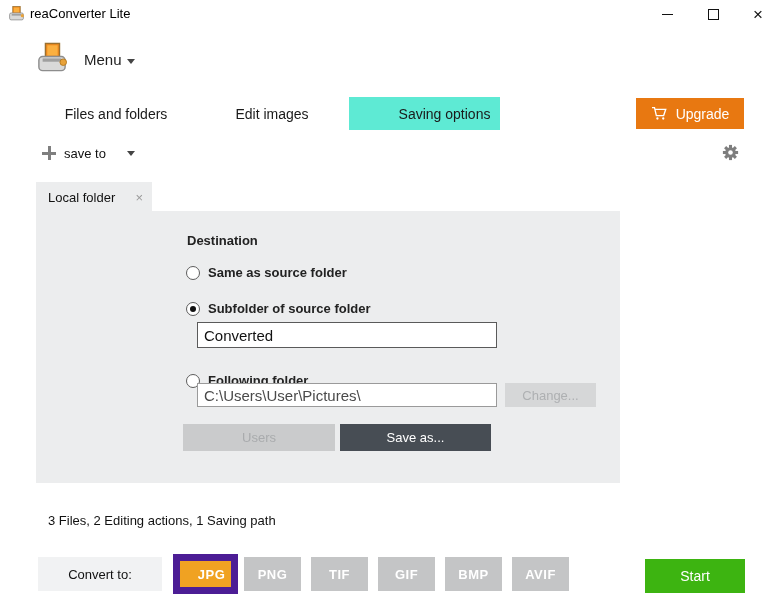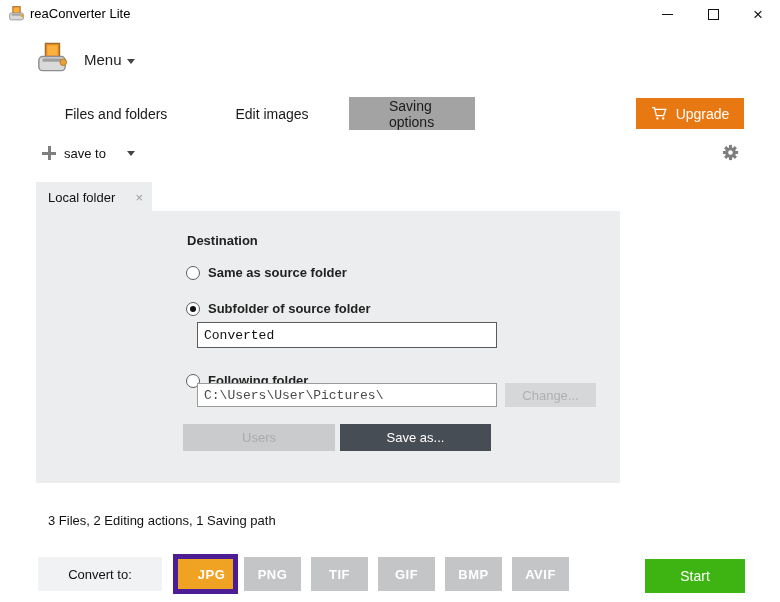--- a/index.html
+++ b/index.html
@@ -28,21 +28,21 @@
   .menu-ico { position:absolute; left:37px; top:3px; width:30px; height:33px; }
   .menu-label { position:absolute; left:84px; top:13px; font-size:15px; color:#222; cursor:pointer; }
   .caret { width:0; height:0; border-left:4px solid transparent; border-right:4px solid transparent; border-top:5px solid #444; display:inline-block; }
   .menu-caret { position:absolute; left:127px; top:21px; }
 
   
   .tabs-row { position:absolute; left:0; top:97px; width:780px; height:33px; }
   .tab { position:absolute; top:0; height:33px; display:flex; align-items:center; justify-content:center; font-size:14px; color:#1a1a1a; cursor:pointer; }
   .tab-files   { left:36px;  width:160px; }
   .tab-edit    { left:212px; width:120px; }
-  .tab-saving  { left:349px; width:126px; background:#a3a3a3;padding-left:40px; }
+  .tab-saving  { left:349px; width:151px; background:#5eead4;padding-left:40px; }
   .upgrade-btn { position:absolute; left:636px; top:1px; width:108px; height:31px; background:#e87811; border:none;
                  color:#fff; font-size:14px; font-family:inherit; display:flex; align-items:center; justify-content:center; gap:8px; cursor:pointer; }
 
   
   .saveto-row { position:absolute; left:0; top:140px; width:780px; height:28px; }
   .plus-ico { position:absolute; left:42px; top:6px; width:14px; height:14px; }
   .plus-ico::before { content:""; position:absolute; left:0; top:6px; width:14px; height:3px; background:#7f7f7f; }
   .plus-ico::after  { content:""; position:absolute; left:6px; top:0; width:3px; height:14px; background:#7f7f7f; }
   .saveto-label { position:absolute; left:64px; top:6px; font-size:13px; color:#111; cursor:pointer; }
   .saveto-caret { position:absolute; left:127px; top:11px; }
@@ -58,41 +58,41 @@
   .dest-label { position:absolute; left:151px; top:22px; font-size:13px; font-weight:600; color:#222; }
 
   .radio-row { position:absolute; left:150px; display:flex; align-items:center; gap:8px; cursor:pointer; }
   .radio-row-1 { top:54px; }
   .radio-row-2 { top:90px; }
   .radio-row-3 { top:162px; }
   .radio-circle { width:14px; height:14px; border-radius:50%; background:#fff; border:1px solid #5d5d5d; position:relative; flex:none; }
   .radio-circle.checked::after { content:""; position:absolute; left:3px; top:3px; width:6px; height:6px; border-radius:50%; background:#111; }
   .radio-label { font-size:13px; font-weight:600; color:#222; }
 
-  .text-input { position:absolute; font-family:Liberation Mono, monospace; font-size:13px; padding:0 6px; background:#fff; }
+  .text-input { position:absolute; font-family:Liberation Sans, sans-serif; font-size:15px; padding:0 6px; background:#fff; }
   .input-subfolder { left:161px; top:111px; width:300px; height:26px; border:1px solid #5a5a5a; color:#111; }
   .input-path      { left:161px; top:172px; width:300px; height:24px; border:1px solid #9a9a9a; color:#4a4a4a; }
 
   .change-btn { position:absolute; left:469px; top:172px; width:91px; height:24px; background:#d6d7d8; border:none;
                 color:#aeb0b2; font-size:13px; font-family:inherit; }
   .save-btn   { position:absolute; left:147px; top:213px; width:152px; height:27px; background:#cacbcc; border:none;
                 color:#a9abad; font-size:13px; font-family:inherit; }
   .saveas-btn { position:absolute; left:304px; top:213px; width:151px; height:27px; background:#474d54; border:none;
                 color:#ffffff; font-size:13px; font-family:inherit; cursor:pointer; }
 
   
   .status-line { position:absolute; left:48px; top:513px; font-size:13px; color:#111; }
 
   
   .bottom-bar { position:absolute; left:0; top:545px; width:780px; height:57px; }
   .convert-label { position:absolute; left:38px; top:12px; width:124px; height:34px; background:#f1f2f3;
                    display:flex; align-items:center; justify-content:center; font-size:13px; color:#111; }
   .fmt-btn { position:absolute; top:12px; width:57px; height:34px; background:#c4c5c6; border:none;
              color:#fff; font-weight:bold; font-size:13px; font-family:inherit; letter-spacing:0.5px; cursor:pointer; }
-  .fmt-btn.active { top:9px; height:40px; background:#f0a222; border:5px solid #4c1d95;padding-left:12px; }
+  .fmt-btn.active { top:9px; height:40px; background:#f0a222; border:7px solid #4c1d95;padding-left:12px; }
   .fmt-jpg  { left:173px; width:65px; }
   .fmt-png  { left:244px; }
   .fmt-tif  { left:311px; }
   .fmt-gif  { left:378px; }
   .fmt-bmp  { left:445px; }
   .fmt-avif { left:512px; }
   .start-btn { position:absolute; left:645px; top:14px; width:100px; height:34px; background:#3db411; border:none;
                color:#fff; font-size:14px; font-family:inherit; cursor:pointer; }
 </style>
 </head>

